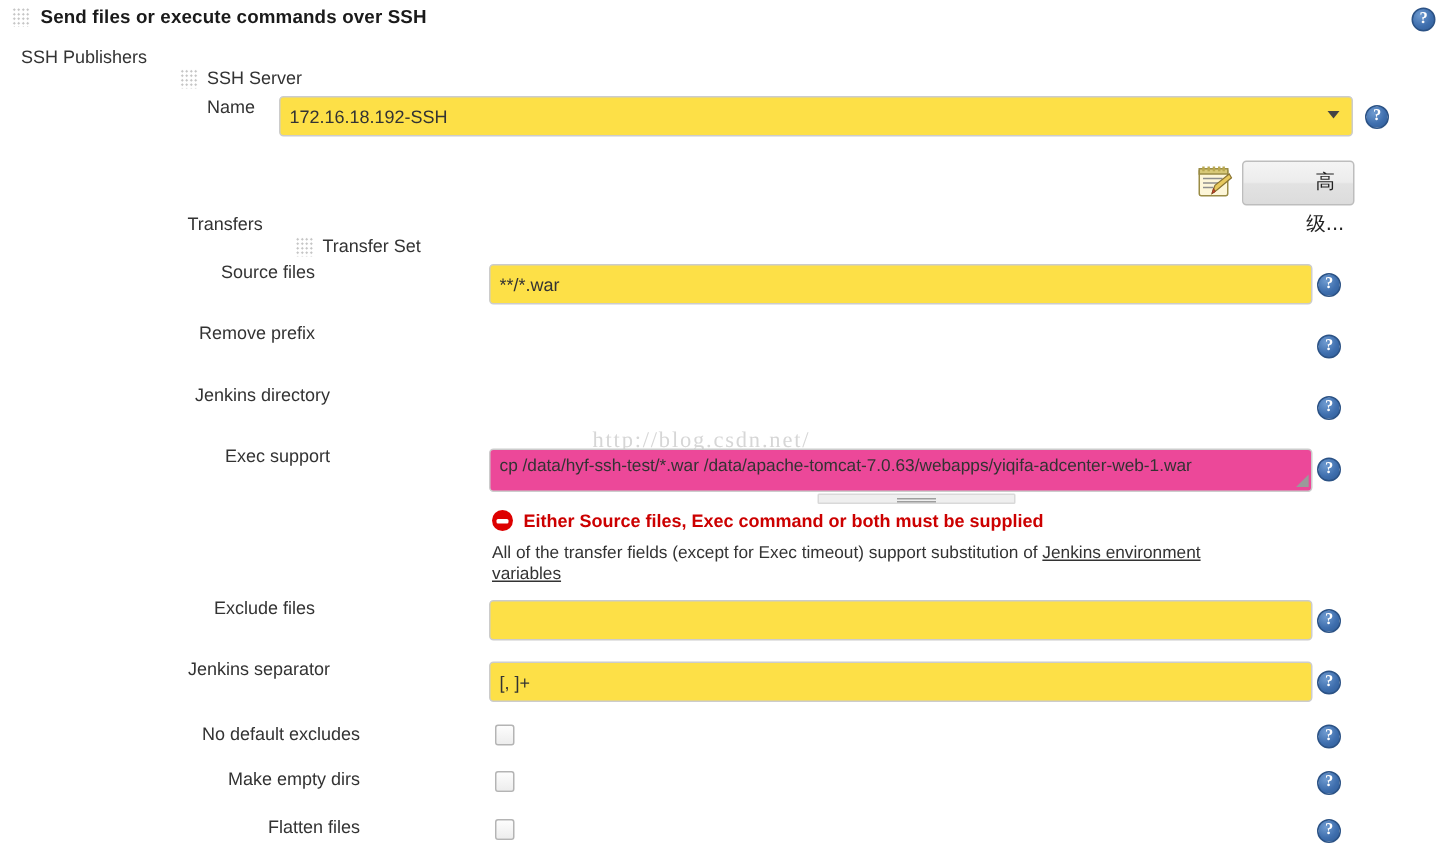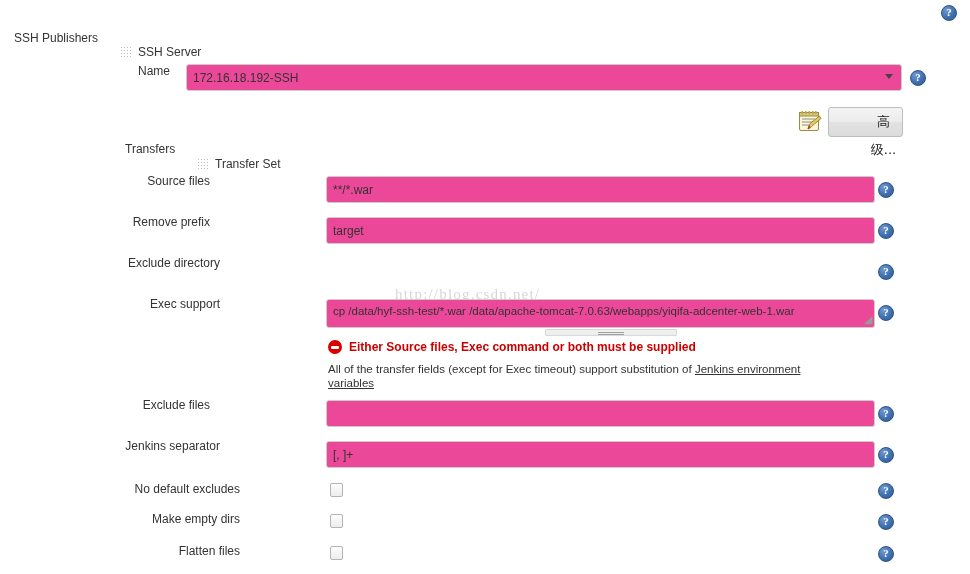--- a/index.html
+++ b/index.html
@@ -90,21 +90,21 @@
     color: #333333;
   }
 
   
   .inp {
     position: absolute;
     box-sizing: border-box;
     height: 27px;
     border: 1px solid #ccccccff;
     border-radius: 3px;
-    background: #ec4899;
+    background: #fde047;
     font-family: "Liberation Sans", sans-serif;
     font-size: 12px;
     color: #333333;
     padding: 3px 6px;
     outline: none;
   }
 
   select.inp {
     -webkit-appearance: none;
     appearance: none;
@@ -254,20 +254,24 @@
     pointer-events: none;
     user-select: none;
     white-space: nowrap;
   }
 </style>
 </head>
 <body>
 
 <div class="page">
 
+  <div class="section-header">
+    <span class="grip"></span>
+    <span class="title">Send files or execute commands over SSH</span>
+  </div>
   <div class="help-icon help-top">?</div>
 
   <div class="lbl" style="left:14px; top:31px;">SSH Publishers</div>
 
   <div class="subheader" style="left:120px; top:45px;">
     <span class="grip"></span>
     <span>SSH Server</span>
   </div>
 
   <div class="lbl-right" style="left:60px; top:64px; width:110px;">Name</div>
@@ -308,24 +312,23 @@
   <div class="subheader" style="left:197px; top:157px;">
     <span class="grip"></span>
     <span>Transfer Set</span>
   </div>
 
   <div class="lbl-right" style="left:100px; top:174px; width:110px;">Source files</div>
   <input class="inp" style="left: 326px; top: 176px; width: 549px;" type="text" value="**/*.war">
   <div class="help-icon" style="position:absolute; left:878px; top:182px;">?</div>
 
   <div class="lbl-right" style="left:100px; top:215px; width:110px;">Remove prefix</div>
-  <input class="inp" style="left: 326px; top: 217px; width: 549px;" type="text" value="target">
   <div class="help-icon" style="position:absolute; left:878px; top:223px;">?</div>
 
-  <div class="lbl-right" style="left:100px; top:256px; width:120px;">Exclude directory</div>
+  <div class="lbl-right" style="left:100px; top:256px; width:120px;">Jenkins directory</div>
   <div class="help-icon" style="position:absolute; left:878px; top:264px;">?</div>
 
   <div class="watermark">http://blog.csdn.net/</div>
 
   <div class="lbl-right" style="left:100px; top:297px; width:120px;">Exec support</div>
   <textarea class="ta" style="left: 326px; top: 299px; width: 549px; height: 29px;">cp /data/hyf-ssh-test/*.war /data/apache-tomcat-7.0.63/webapps/yiqifa-adcenter-web-1.war</textarea>
   <div class="ta-resize" style="left:864px; top:313px;">◢</div>
   <div class="ta-dragbar" style="left:545px; top:329px; width:132px;"></div>
   <div class="help-icon" style="position:absolute; left:878px; top:305px;">?</div>
 

